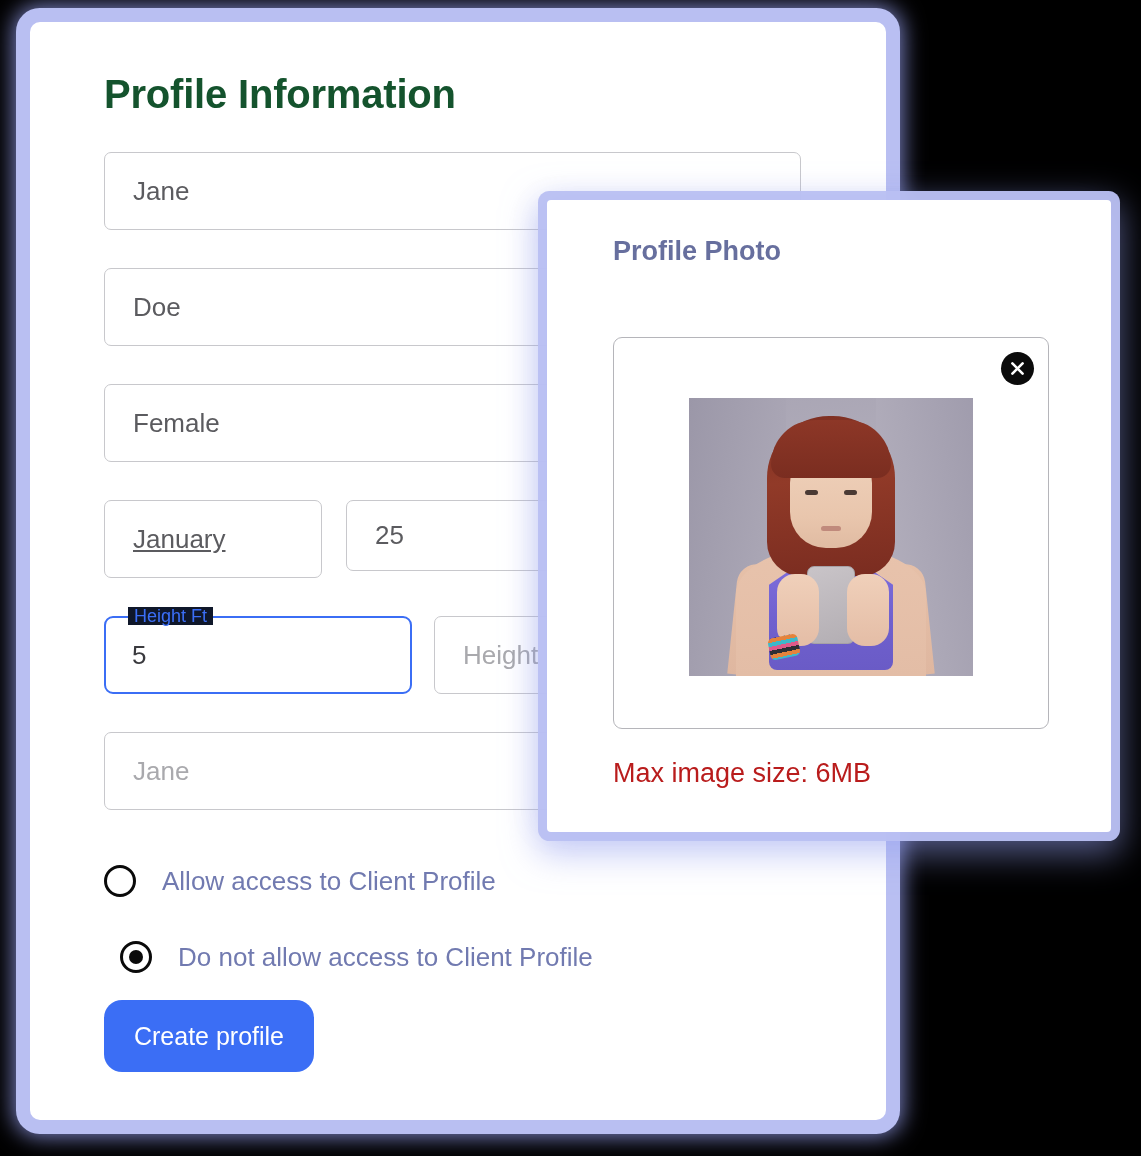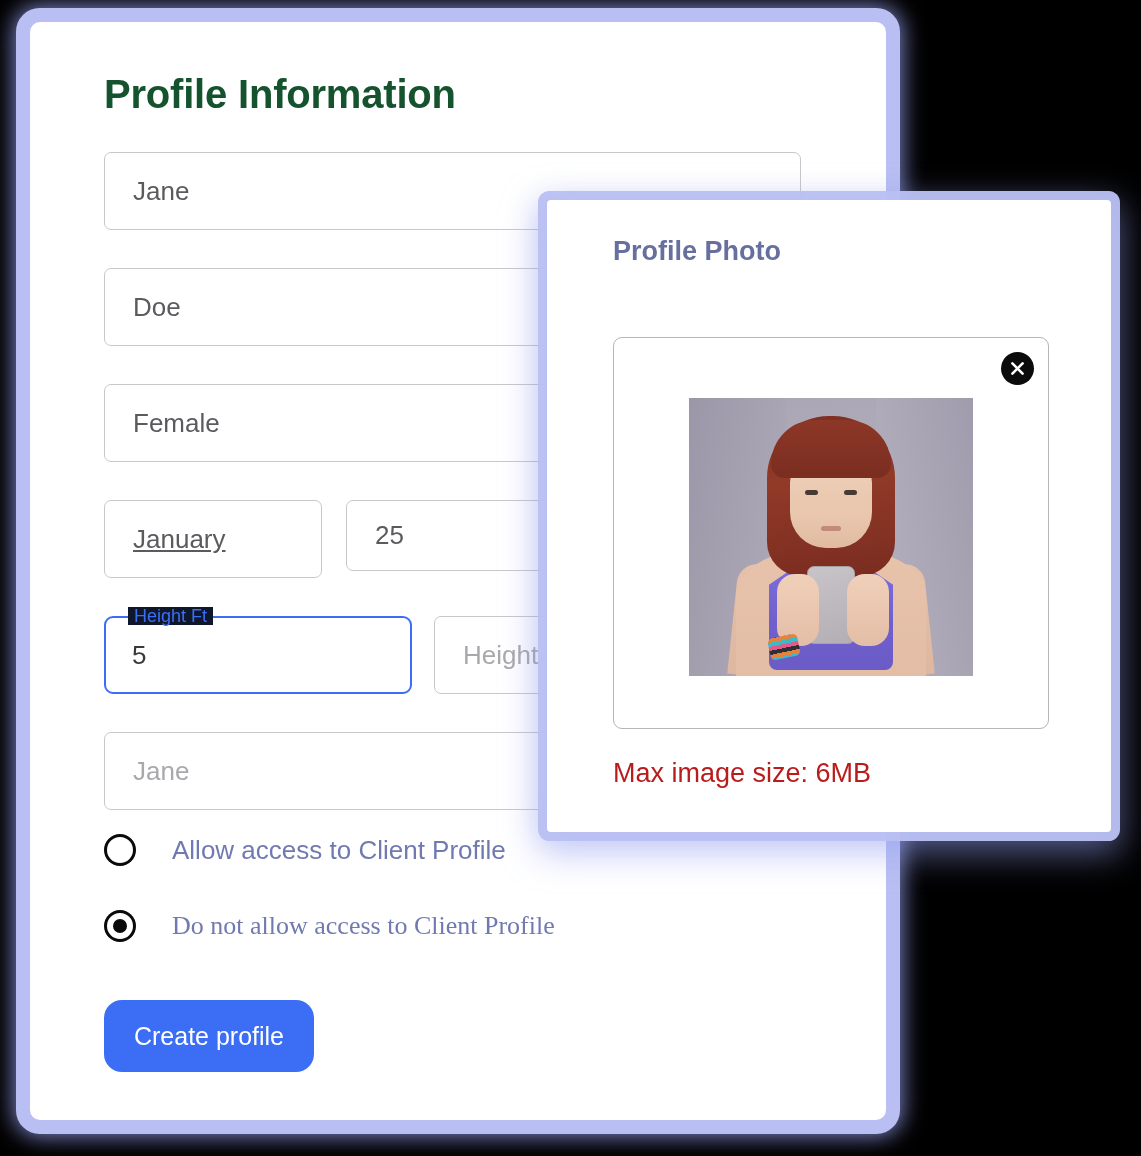--- a/index.html
+++ b/index.html
@@ -94,24 +94,25 @@
     color: #3b6ef5;
     line-height: 1;
     white-space: nowrap;
   }
 
   
   .radio-row {
     position: absolute;
     display: flex;
     align-items: center;
-    gap: 36px;
+    gap: 26px;
+    margin-top: 31px;
   }
   .r-allow    { left: 74px; top: 812px; }
-  .r-disallow { left: 74px; top: 888px; font-family: Liberation Serif, serif; }
+  .r-disallow { left: 90px; top: 888px; }
 
   .radio-dot {
     width: 32px; height: 32px;
     border: 3.5px solid #0a0a0a;
     border-radius: 50%;
     background: #ffffff;
     flex: 0 0 auto;
     position: relative;
   }
   .radio-dot.checked::after {

